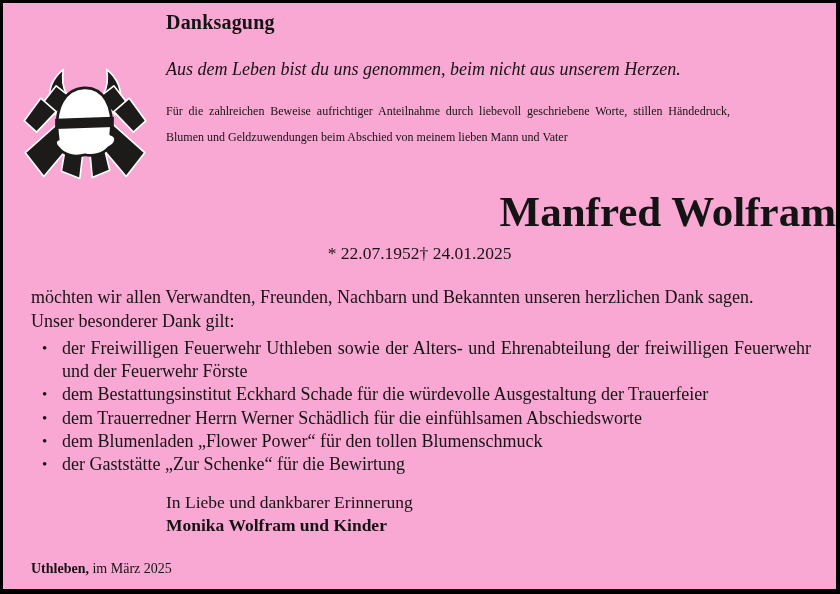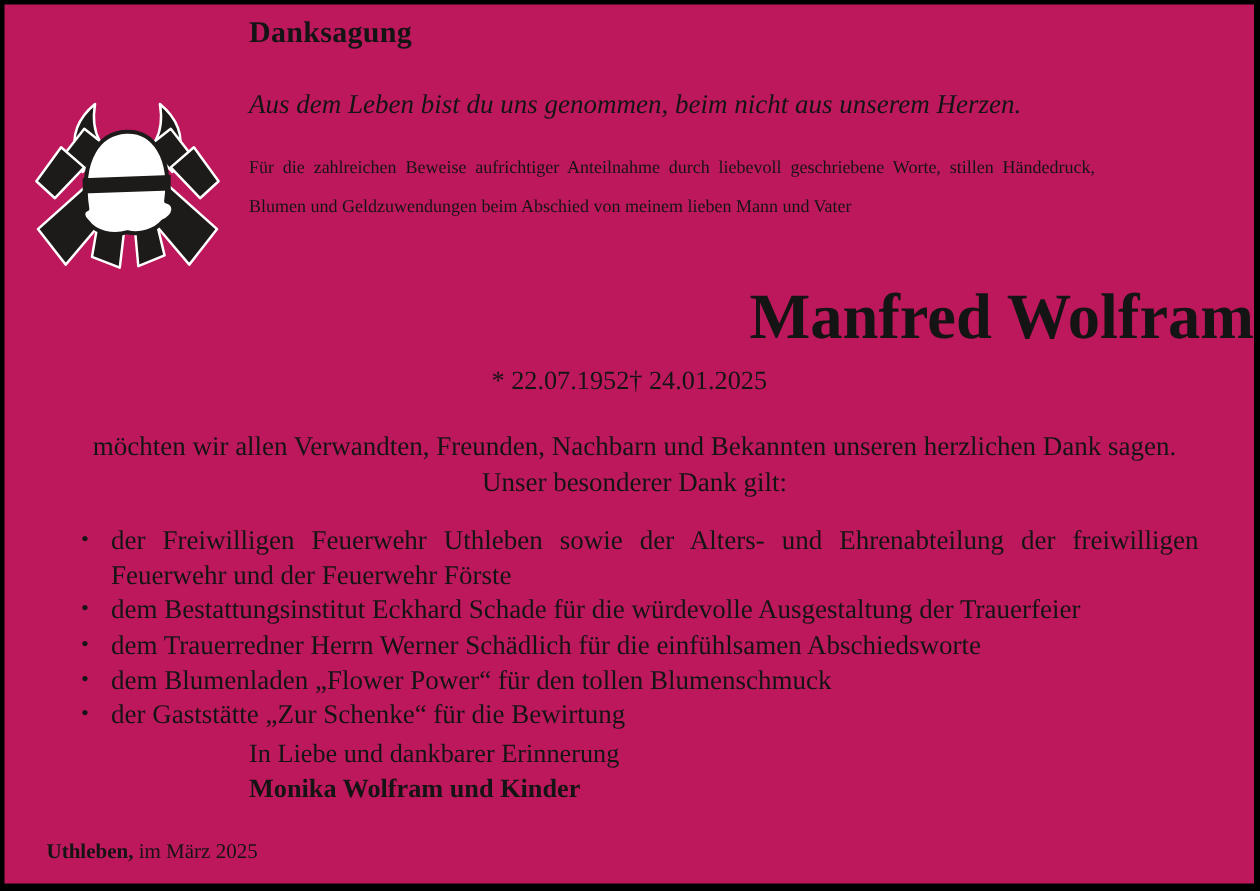--- a/index.html
+++ b/index.html
@@ -5,21 +5,21 @@
   html, body {
     margin: 0;
     padding: 0;
     background: #ffffff;
   }
   .page {
     position: relative;
     width: 840px;
     height: 594px;
     box-sizing: border-box;
-    background: #be185d;
+    background: #f9a8d4;
     border: 3px solid #000000;
     border-right-width: 4px;
     border-bottom-width: 5px;
     font-family: "Liberation Serif", "DejaVu Serif", serif;
     color: #141414;
     overflow: hidden;
     text-decoration: underline;
   }
   .abs { position: absolute; }
 
@@ -59,23 +59,23 @@
     width: 100%;
     display: flex;
     justify-content: center;
     font-size: 17.5px;
   }
   .body-block {
     left: 28px; top: 282px;
     width: 784px;
     font-size: 18px;
   }
-  .body-block .line { line-height: 24px; text-align: center; }
+  .body-block .line { line-height: 24px; }
   ul.thanks-list {
-    margin: 16px; padding: 0;
+    margin: 4px; padding: 0;
     list-style: none;
   }
   ul.thanks-list li {
     position: relative;
     padding-left: 27px;
     line-height: 23.2px;
     text-align: justify;
   }
   ul.thanks-list li::before {
     content: "\2022";

